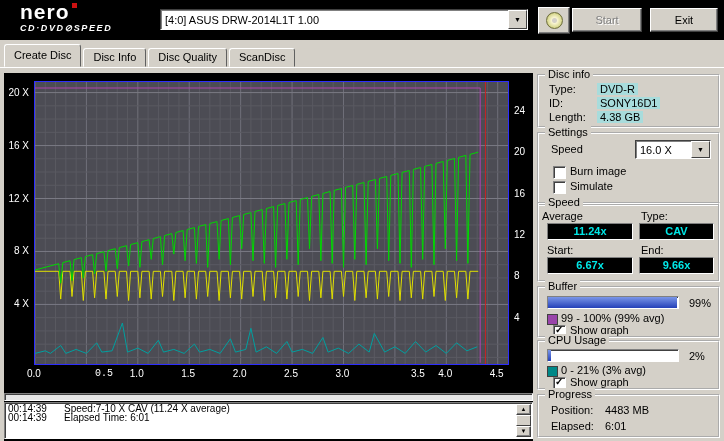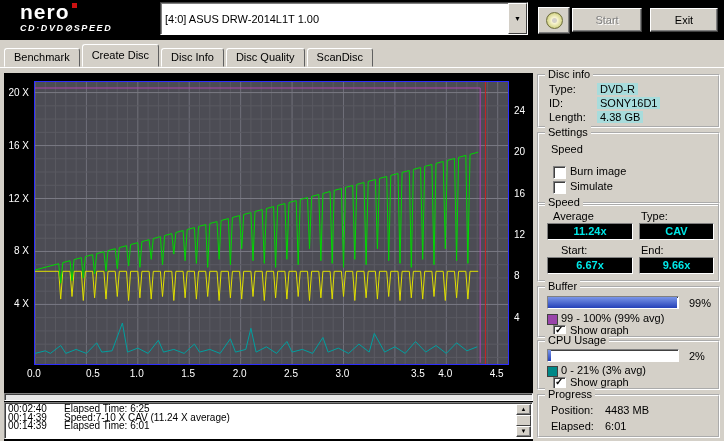--- a/index.html
+++ b/index.html
@@ -8,21 +8,21 @@
 
   
   .topbar{position:absolute;left:0;top:0;width:724px;height:40px;background:#000;}
   .logo{position:absolute;left:20px;top:1px;color:#fff;line-height:1;}
   .logo-main{font-size:21px;font-weight:bold;letter-spacing:1px;}
   .logo-dot{display:inline-block;width:5px;height:5px;background:#cc1111;margin-left:2px;margin-bottom:11px;}
   .logo-sub{font-size:9px;font-style:italic;font-weight:bold;letter-spacing:1.6px;margin-top:2px;}
   .combo{background:#fff;border:1px solid;border-color:#404040 #fff #fff #404040;
          box-shadow:inset 1px 1px 0 #808080;display:flex;align-items:center;
          padding-left:4px;box-sizing:border-box;}
-  .drive-combo{position:absolute;left:160px;top:2px;width:368px;height:33px;}
+  .drive-combo{position:absolute;left:160px;top:9px;width:368px;height:21px;}
   .combo-arrow{width:17px;align-self:stretch;background:#d4d0c8;border:1px solid;
          border-color:#fff #404040 #404040 #fff;margin-left:auto;display:flex;
          align-items:center;justify-content:center;font-size:7px;color:#000;}
   .btn{position:absolute;background:#d4d0c8;border:1px solid;border-color:#fff #404040 #404040 #fff;
        box-shadow:inset -1px -1px 0 #808080;display:flex;align-items:center;justify-content:center;cursor:default;}
   .tool-btn{left:538px;top:7px;width:30px;height:25px;}
   .btn-start{left:572px;top:8px;width:68px;height:22px;color:#808080;text-shadow:1px 1px 0 #fff;}
   .btn-exit{left:650px;top:8px;width:66px;height:22px;}
   .cd-icon{width:15px;height:15px;border-radius:50%;border:1px solid #707040;
        background:radial-gradient(circle,#d4d0c8 0 2px,#f8f4d0 3px,#d8d890 7px,#a0a060 8px);}
@@ -100,21 +100,20 @@
       <span class="combo-arrow">▼</span>
     </div>
     <div class="btn tool-btn">
       <span class="cd-icon"></span>
     </div>
     <div class="btn btn-start">Start</div>
     <div class="btn btn-exit">Exit</div>
   </div>
 
   <div class="tabs">
-    <span class="tab">Benchmark</span>
     <span class="tab active">Create Disc</span>
     <span class="tab">Disc Info</span>
     <span class="tab">Disc Quality</span>
     <span class="tab">ScanDisc</span>
   </div>
   <div class="content-top-line"></div>
 
   <div class="chart-box">
     <div class="y-left">
         <span style="top: 4.59155px;">20 X</span>
@@ -202,40 +201,36 @@
     <div class="y-right">
         <span style="top: 22.9231px;">24</span>
         <span style="top: 64.2418px;">20</span>
         <span style="top: 105.56px;">16</span>
         <span style="top: 146.879px;">12</span>
         <span style="top: 188.198px;">8</span>
         <span style="top: 229.516px;">4</span>
       </div>
     <div class="x-labels">
         <span style="left: -8px;">0.0</span>
-        <span style="left: 51px;">0.5</span>
+        <span style="left: 60px; font-family: Liberation Mono, monospace;">0.5</span>
         <span style="left: 94.8261px;">1.0</span>
         <span style="left: 146.239px;">1.5</span>
         <span style="left: 197.652px;">2.0</span>
         <span style="left: 249.065px;">2.5</span>
         <span style="left: 300.478px;">3.0</span>
         <span style="left: 351.891px; margin-left: 24px;">3.5</span>
         <span style="left: 403.304px;">4.0</span>
         <span style="left: 454.717px;">4.5</span>
       </div>
   </div>
 
   <div class="overall-progress"></div>
 
   <div class="log">
     <div class="log-row">
-      <span class="log-time">00:02:40</span>
-      <span class="log-text">Elapsed Time:  6:25</span>
-    </div>
-    <div class="log-row">
       <span class="log-time">00:14:39</span>
       <span class="log-text">Speed:7-10 X CAV (11.24 X average)</span>
     </div>
     <div class="log-row">
       <span class="log-time">00:14:39</span>
       <span class="log-text">Elapsed Time:  6:01</span>
     </div>
     <div class="scrollbar">
       <div class="sb-btn sb-up">▲</div>
       <div class="sb-thumb"></div>
@@ -249,33 +244,37 @@
     <span class="lbl hl" style="left:58px;top:7px;">DVD-R</span>
     <span class="lbl" style="left:10px;top:21px;">ID:</span>
     <span class="lbl hl" style="left:58px;top:21px;">SONY16D1</span>
     <span class="lbl" style="left:10px;top:35px;">Length:</span>
     <span class="lbl hl" style="left:58px;top:35px;">4.38 GB</span>
   </div>
 
   <div class="group" id="g-settings">
     <span class="gtitle">Settings</span>
     <span class="lbl" style="left:12px;top:9px;">Speed</span>
+    <div class="combo settings-combo">
+      <span>16.0 X</span>
+      <span class="combo-arrow">▼</span>
+    </div>
     <span class="cb" style="left:14px;top:32px;"></span>
     <span class="lbl" style="left:31px;top:31px;">Burn image</span>
     <span class="cb" style="left:14px;top:47px;"></span>
     <span class="lbl" style="left:31px;top:46px;">Simulate</span>
   </div>
 
   <div class="group" id="g-speed">
     <span class="gtitle">Speed</span>
-    <span class="lbl" style="left:14px;top:6px;">Average</span>
+    <span class="lbl" style="left:3px;top:6px;">Average</span>
     <span class="lbl" style="left:102px;top:6px;">Type:</span>
     <span class="lcd" style="left:8px;top:19px;width:84px;">11.24x</span>
     <span class="lcd" style="left:100px;top:19px;width:73px;">CAV</span>
-    <span class="lbl" style="left:22px;top:40px;">Start:</span>
+    <span class="lbl" style="left:8px;top:40px;">Start:</span>
     <span class="lbl" style="left:102px;top:40px;">End:</span>
     <span class="lcd" style="left:8px;top:53px;width:84px;">6.67x</span>
     <span class="lcd" style="left:100px;top:53px;width:73px;">9.66x</span>
   </div>
 
   <div class="group" id="g-buffer">
     <span class="gtitle">Buffer</span>
     <div class="bar" style="top:8px;">
       <div class="bar-fill" style="width: 99%;"></div>
     </div>

